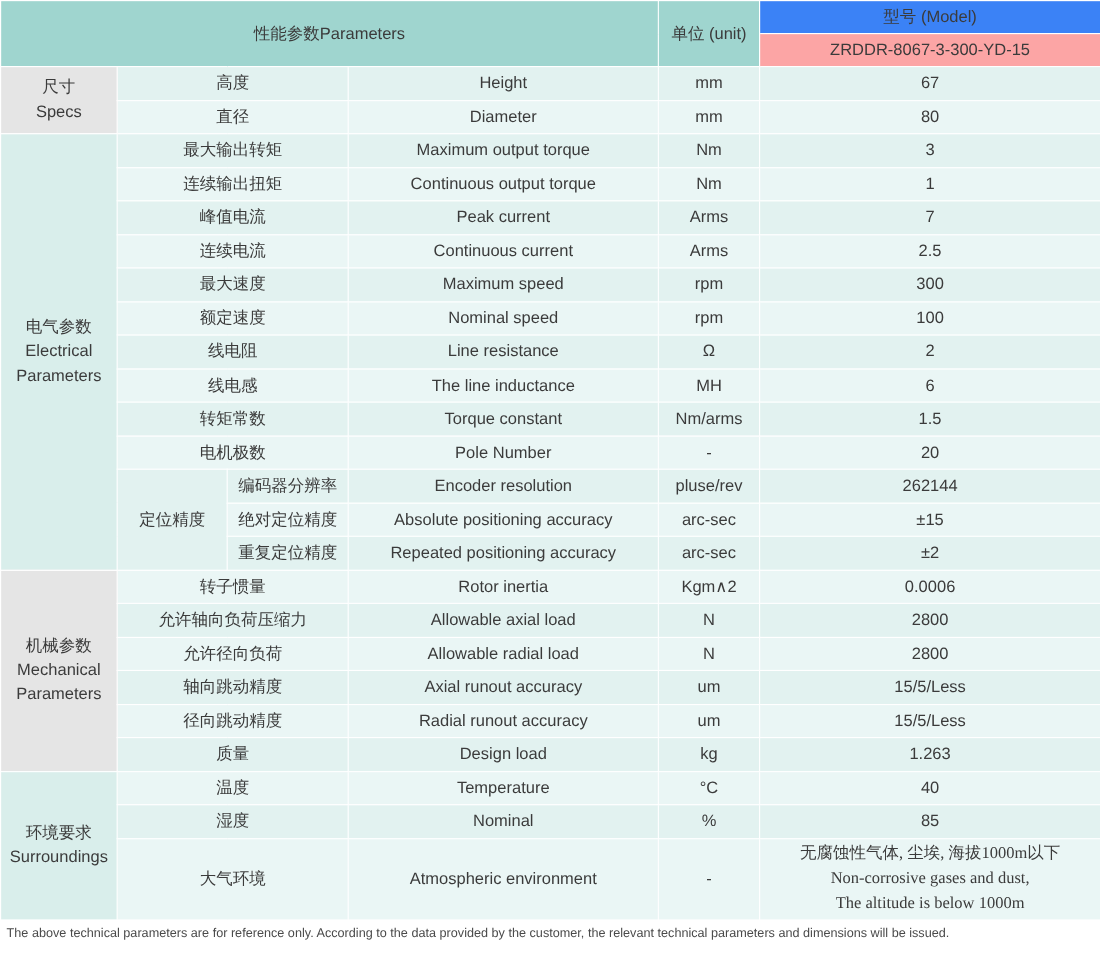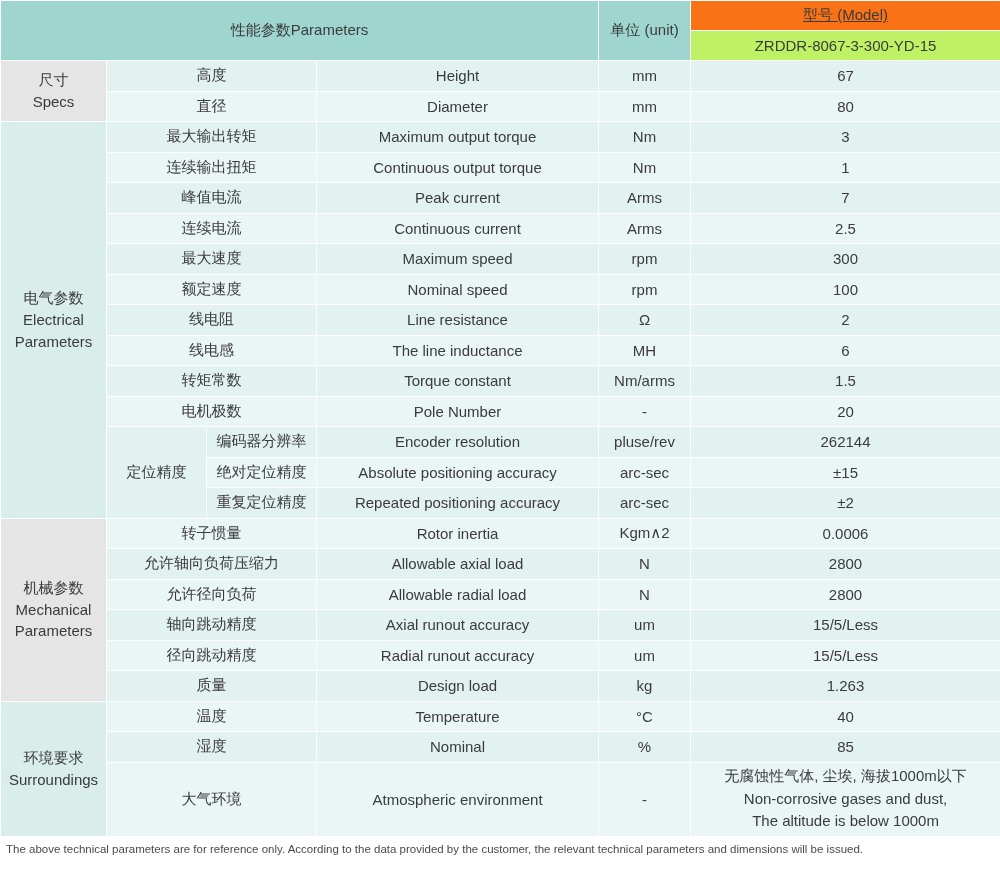--- a/index.html
+++ b/index.html
@@ -33,28 +33,27 @@
     color: #3b3b3b;
   }
   
   .hd-main {
     background: #9fd5cf;
     height: 58px;
     font-size: 16px;
     color: #2f2f2f;
   }
   .hd-model-top {
-    background: #f97316;
+    background: #3b82f6;
     height: 29px;
     font-size: 16px;
     color: #2f2f2f;
-    text-decoration: underline;
   }
   .hd-model-bot {
-    background: #bef264;
+    background: #fca5a5;
     height: 29px;
     font-size: 15px;
     color: #2f2f2f;
     margin-left: 22px;
   }
   
   .grp {
     background: #cfeae6;
     font-size: 15px;
     line-height: 1.45;
@@ -86,20 +85,21 @@
   }
   .val-alt { background: #eaf6f5; }
   .row-h { height: 30.5px; }
   .sub {
     background: #e2f2f0;
   }
   .sub-alt { background: #eaf6f5; }
   .multi {
     line-height: 1.5;
     font-size: 14.5px;
+    font-family: Liberation Serif, serif;
   }
   .footnote {
     padding: 4px 6px 0 6px;
     font-size: 11.5px;
     color: #4a4a4a;
     line-height: 1.5;
   }
   .footnote div { white-space: nowrap; }
   col.c-grp { width: 106px; }
   col.c-cn  { width: 100px; }

